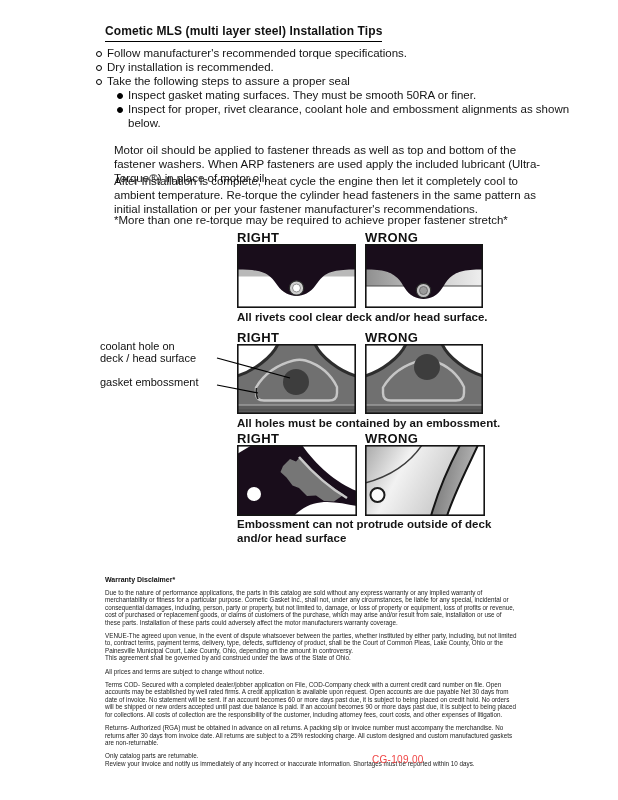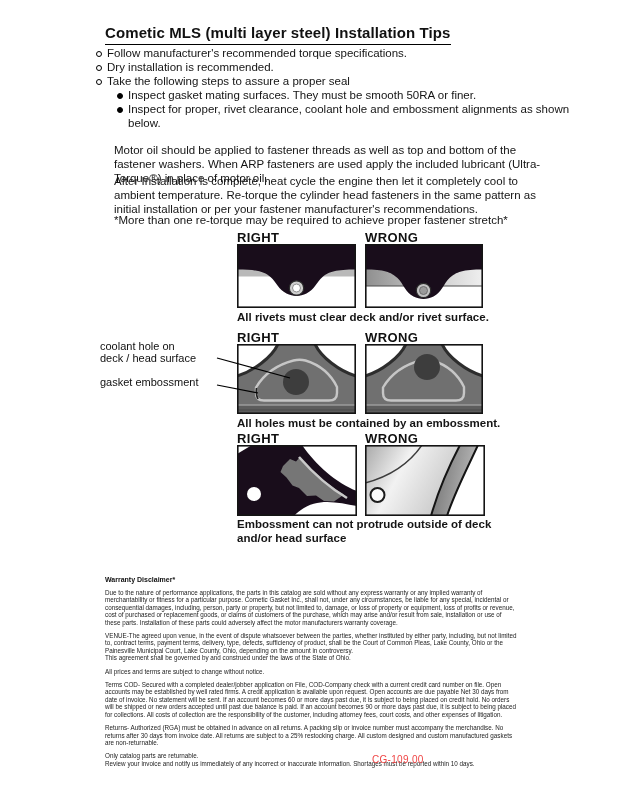--- a/index.html
+++ b/index.html
@@ -2,21 +2,21 @@
 <html><head>
 <meta charset="utf-8">
 <style>
   html,body{margin:0;padding:0;background:#ffffff;}
   .page{
     position:relative;width:618px;height:800px;background:#ffffff;
     font-family:"Liberation Sans", sans-serif;color:#111;overflow:hidden;
   }
   .abs{position:absolute;}
   .title{
-    left:105px;top:24px;font-size:15px;font-weight:700;
+    left:105px;top:24px;font-size:12px;font-weight:700;
     border-bottom:1.6px solid #000;padding-bottom:3px;letter-spacing:.1px;
   }
   .body-text{font-size:11.5px;line-height:14px;color:#141414;}
   .bullets{left:96px;top:46px;width:480px;}
   .b-row{position:relative;padding-left:11px;}
   .b-row .marker{
     position:absolute;left:0;top:4.5px;width:4px;height:4px;border:1px solid #000;
     border-radius:50%;background:#fff;
   }
   .sub .marker{background:#000;}
@@ -77,21 +77,21 @@
     </defs>
     <rect width="118" height="64" fill="#ffffff"></rect>
     <rect x="0" y="25" width="118" height="17" fill="url(#gdeck1)"></rect>
     <line x1="0" y1="42" x2="118" y2="42" stroke="#4d4d4d" stroke-width="1"></line>
     <path d="M0 0 H118 V25.5 C98 25.5 91 28 84.5 34 C78.5 40 76.5 48.5 68.5 52.5 C62 55.7 55 55.7 48.5 52.5 C40.5 48.5 38.5 40 32.5 34 C26 28 19 25.5 0 25.5 Z" fill="#190d1b"></path>
     <circle cx="58.5" cy="46.5" r="7.2" fill="#c2c2c2" stroke="#2b2b2b" stroke-width="1.2"></circle>
     <circle cx="58.5" cy="46.5" r="4" fill="#9a9a9a" stroke="#6f6f6f" stroke-width="1"></circle>
     <rect x="0.8" y="0.8" width="116.4" height="62.4" fill="none" stroke="#141414" stroke-width="1.6"></rect>
   </svg>
 
-  <div class="abs caption" style="left:237px;top:311px;width:320px;">All rivets must clear deck and/or rivet surface.</div>
+  <div class="abs caption" style="left:237px;top:311px;width:320px;">All rivets cool clear deck and/or head surface.</div>
 
   <div class="abs dlabel" style="left:237px;top:330px;width:119px;">RIGHT</div>
   <div class="abs dlabel" style="left:365px;top:330px;width:118px;">WRONG</div>
 
   <div class="abs ann" style="left:100px;top:341px;width:115px;">
     <div>coolant hole on</div>
     <div>deck / head surface</div>
   </div>
   <div class="abs ann" style="left:100px;top:377px;width:115px;">gasket embossment</div>
 

